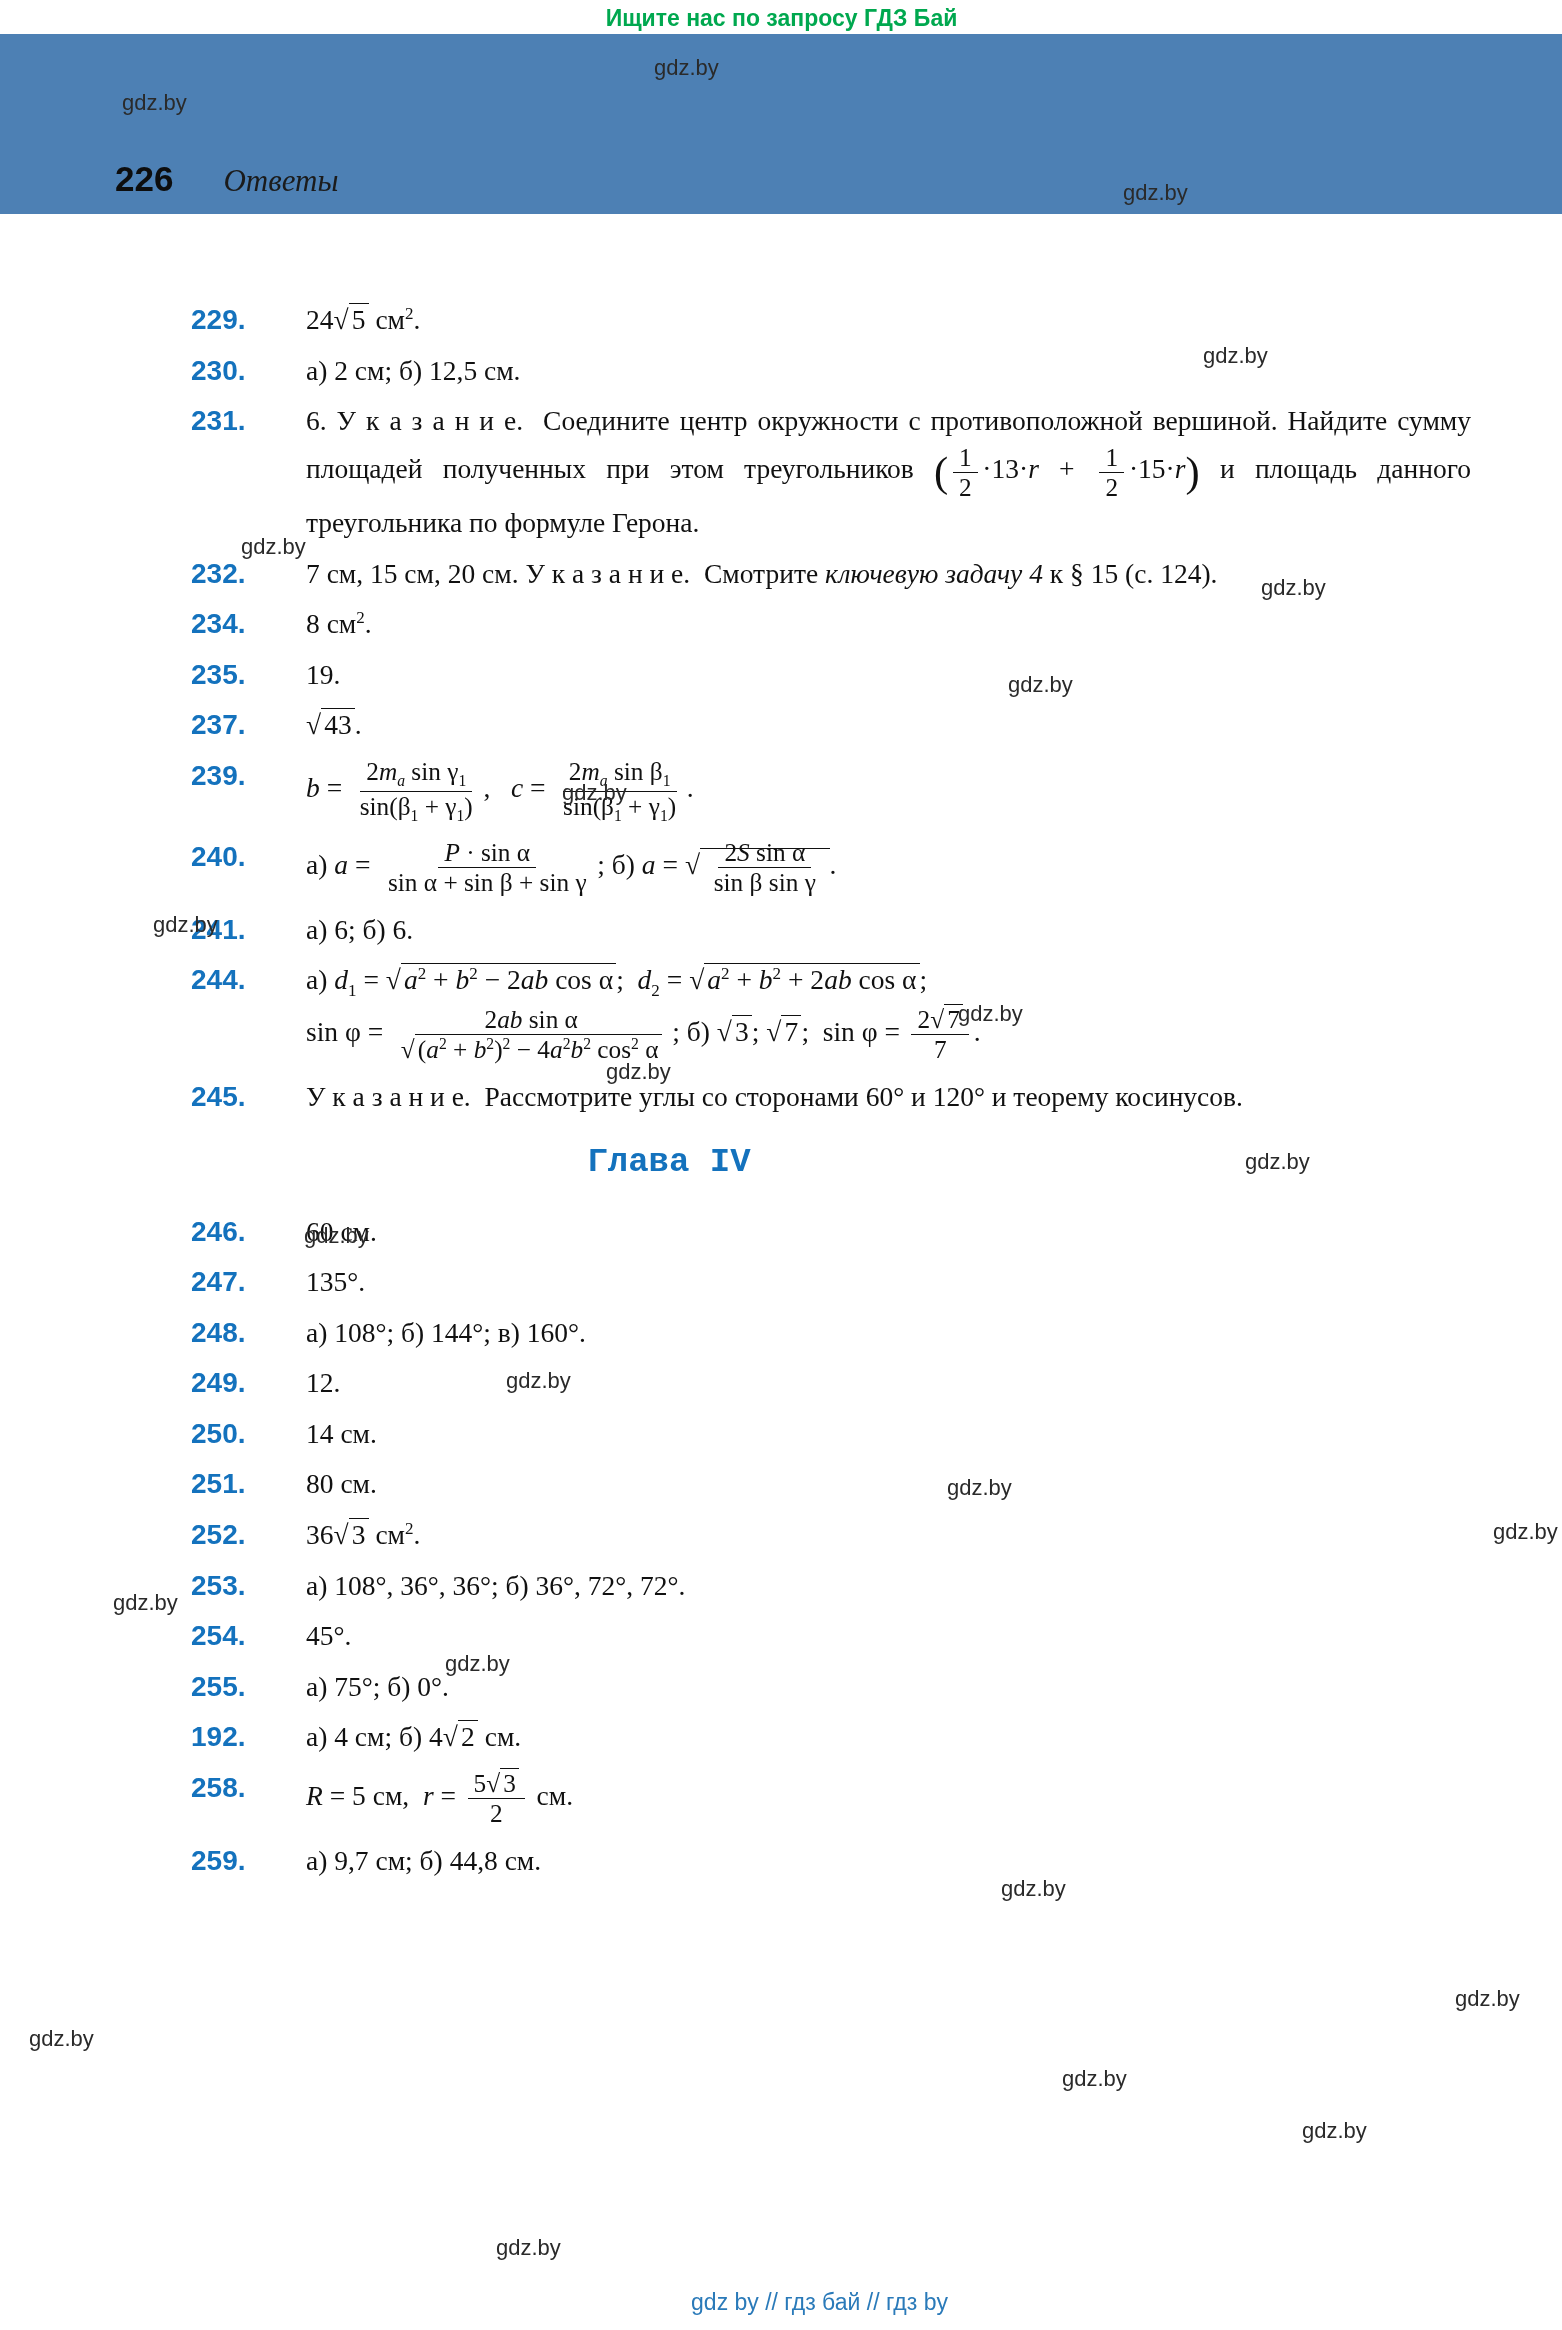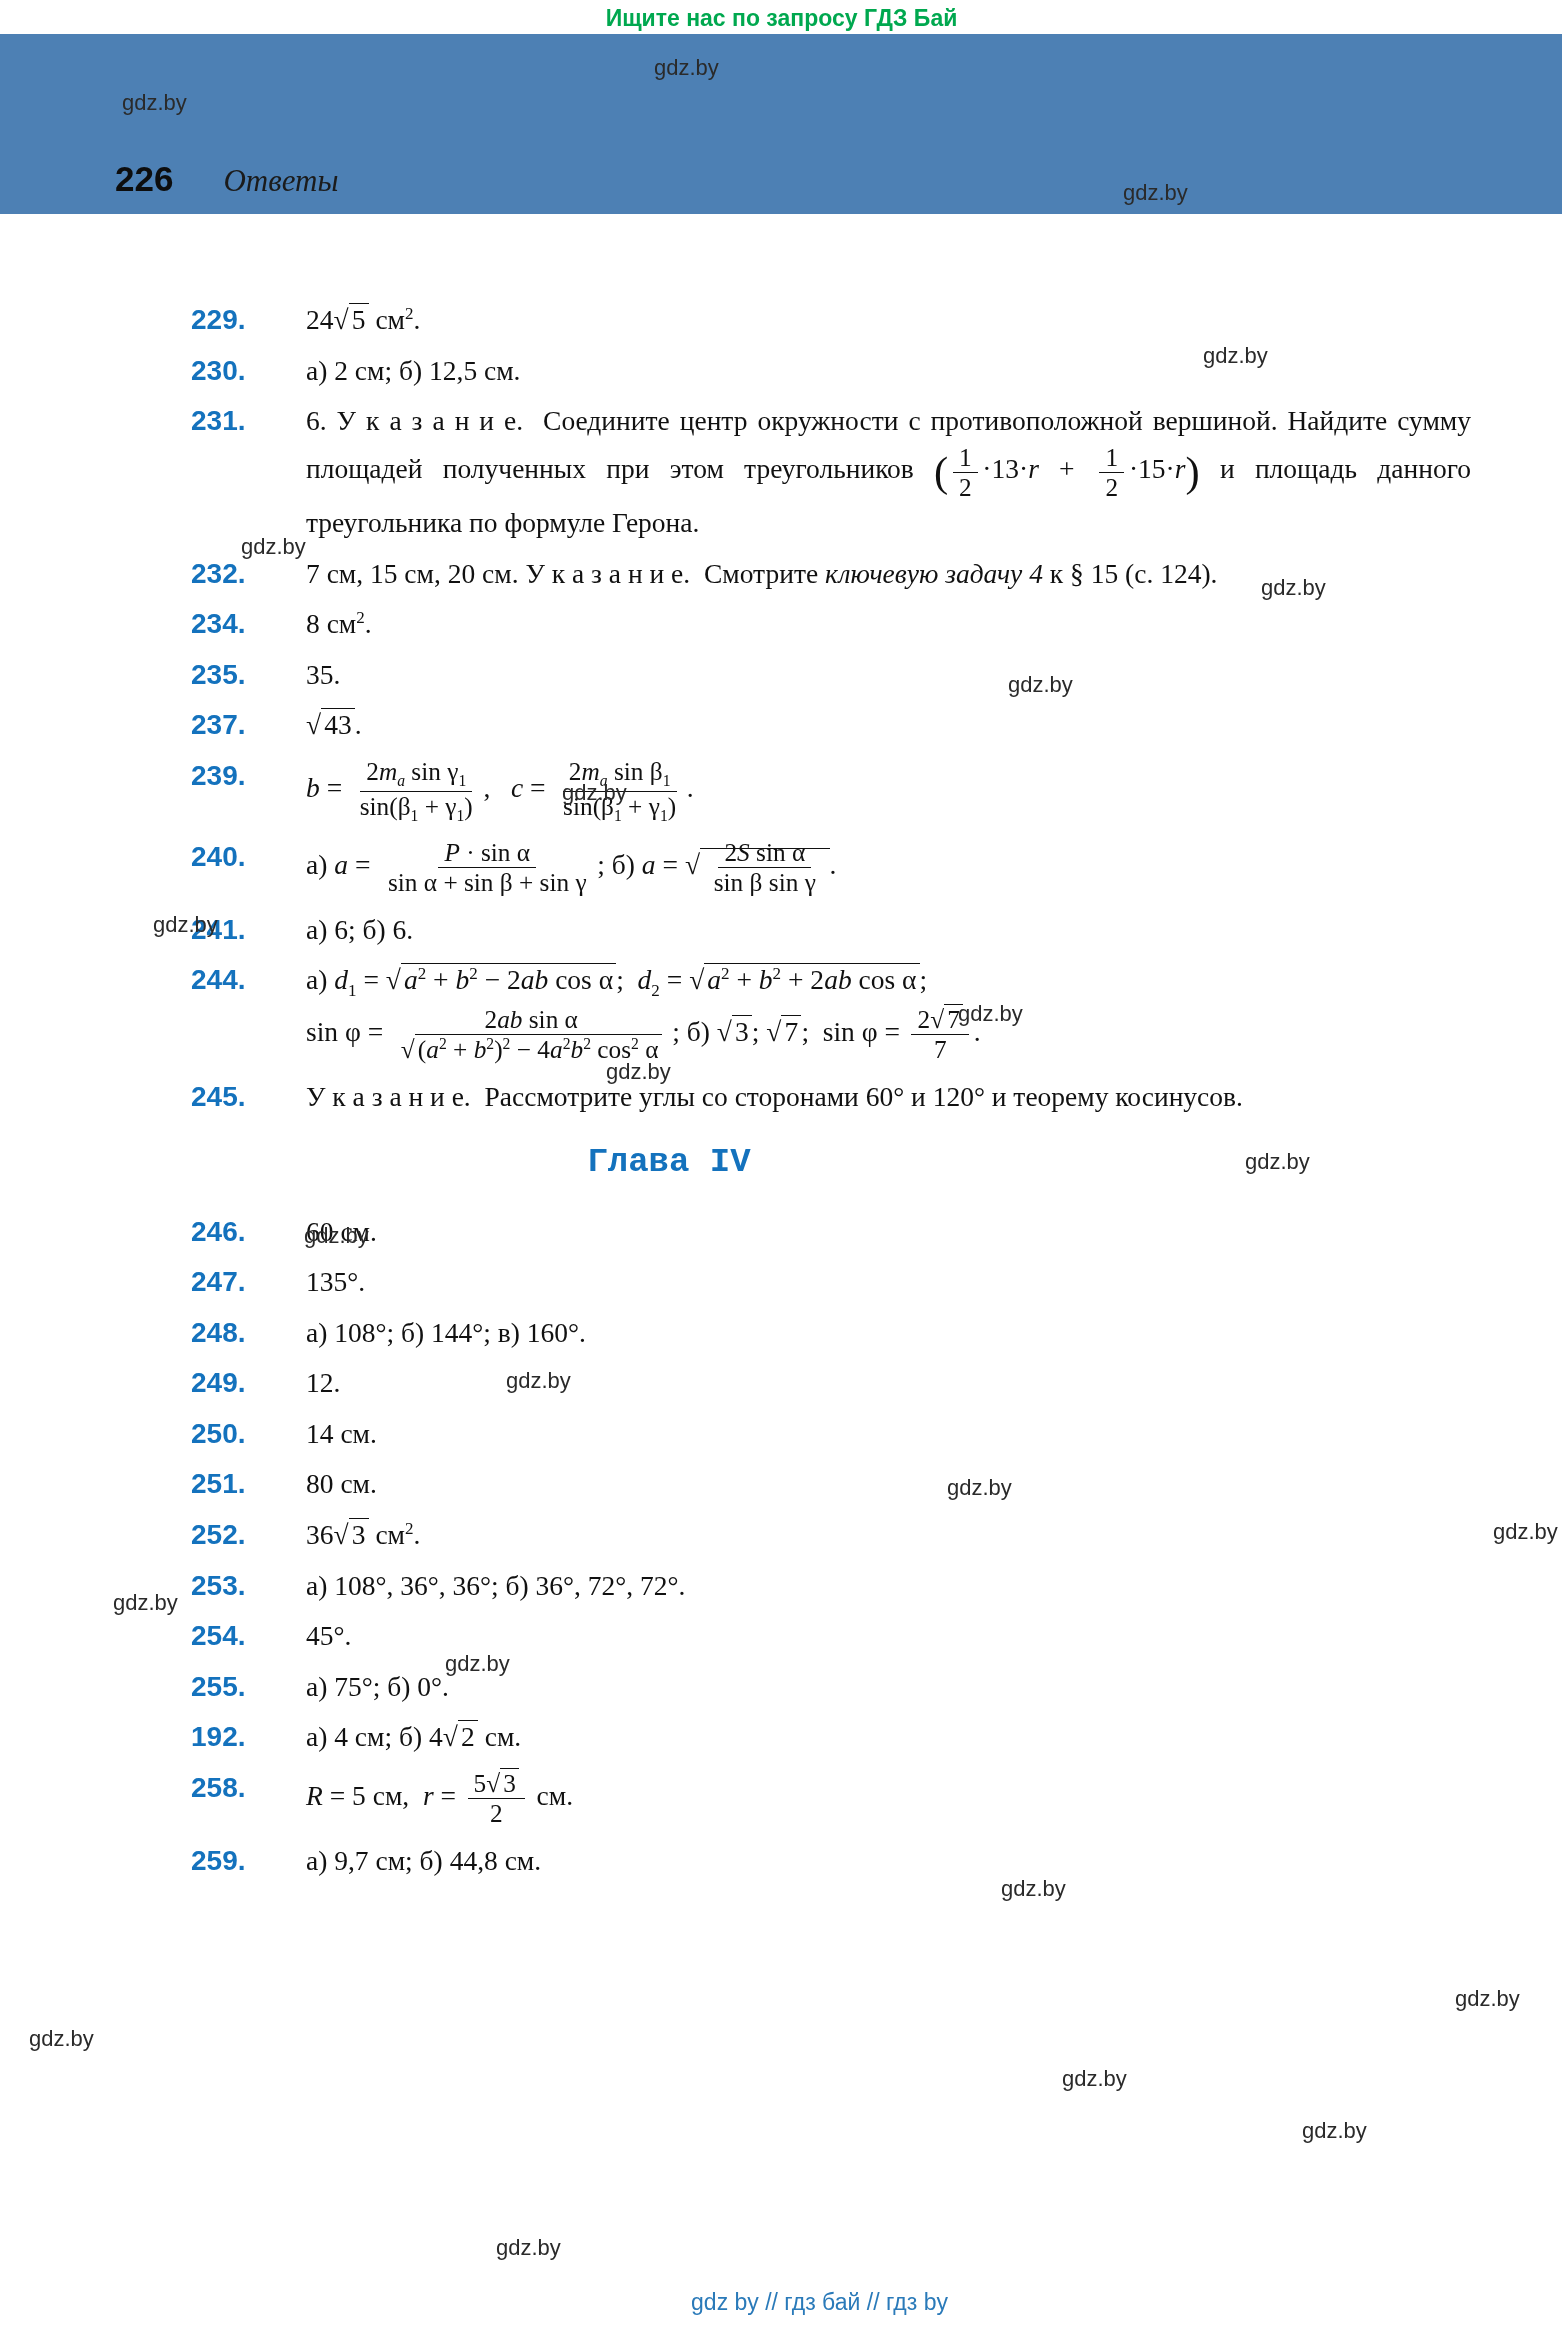--- a/index.html
+++ b/index.html
@@ -71,21 +71,21 @@
         <div class="answer">
           <span class="num">232.</span>
           <span class="body">7 см, 15 см, 20 см. У к а з а н и е.&nbsp; Смотрите <i>ключевую задачу 4</i> к § 15 (с. 124).</span>
         </div>
         <div class="answer">
           <span class="num">234.</span>
           <span class="body">8 см<sup>2</sup>.</span>
         </div>
         <div class="answer">
           <span class="num">235.</span>
-          <span class="body">35.</span>
+          <span class="body">19.</span>
         </div>
         <div class="answer">
           <span class="num">237.</span>
           <span class="body"><span class="sqrt">√<span class="r">43</span></span>.</span>
         </div>
         <div class="answer">
           <span class="num">239.</span>
           <span class="body"><i>b</i> = <span class="frac">
               <span class="n">2<i>m</i><sub><i>a</i></sub> sin γ<sub>1</sub></span>
               <span class="d">sin(β<sub>1</sub> + γ<sub>1</sub>)</span>

